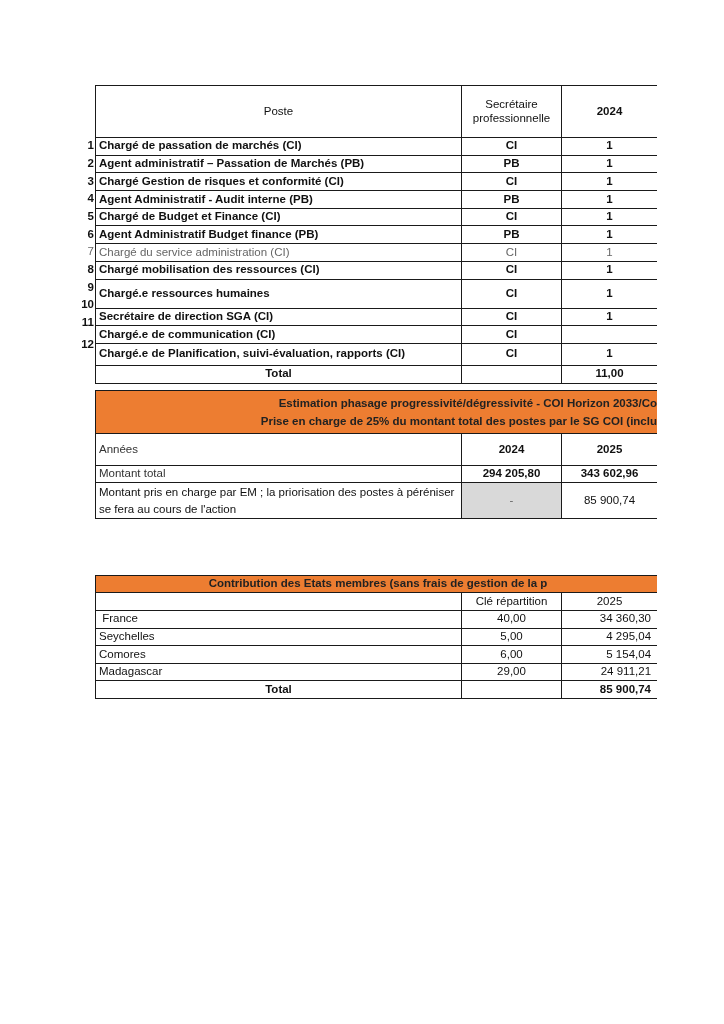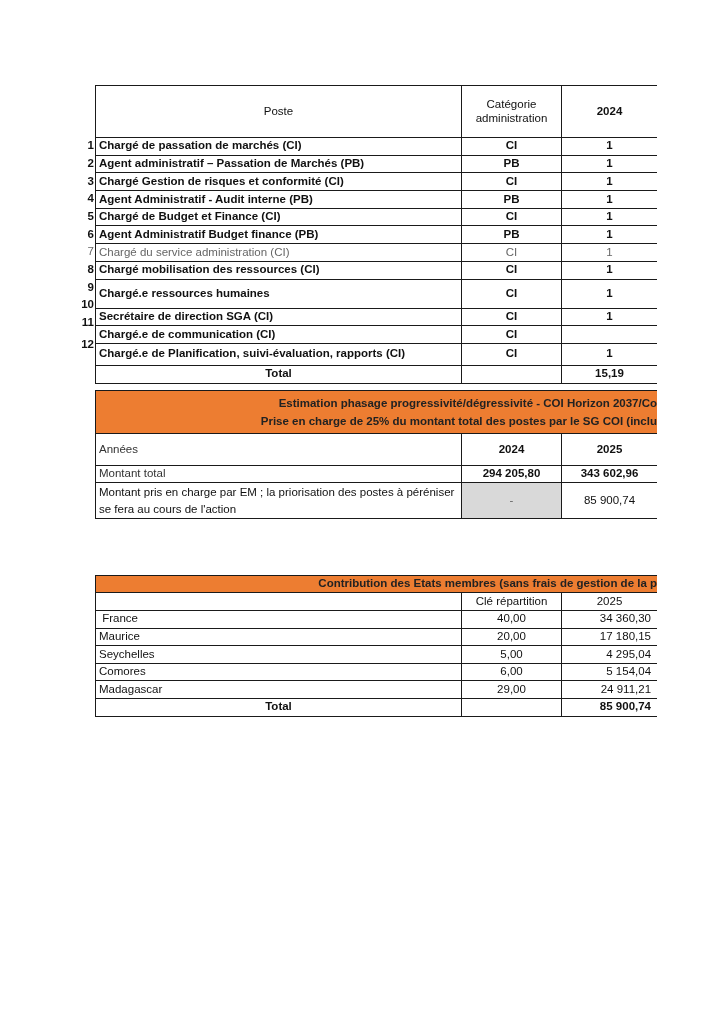--- a/index.html
+++ b/index.html
@@ -39,21 +39,21 @@
 
   <table style="left:95px; top:85px; width:562px;">
     <colgroup>
         <col style="width:366px">
         <col style="width:100px">
         <col style="width:96px">
       </colgroup>
     <tbody>
         <tr style="height:52px;">
       <td class="c">Poste</td>
-      <td class="c wrap">Catégorie administration</td>
+      <td class="c wrap">Secrétaire professionnelle</td>
       <td class="c b">2024</td>
     </tr>
     <tr style="height:17.7px;">
       <td class="b">Chargé de passation de marchés (CI)</td>
       <td class="c b">CI</td>
       <td class="c b">1</td>
     </tr>
     <tr style="height:17.7px;">
       <td class="b">Agent administratif – Passation de Marchés (PB)</td>
       <td class="c b">PB</td>
@@ -105,36 +105,36 @@
       <td class="c b"></td>
     </tr>
     <tr style="height:22px;">
       <td class="b">Chargé.e de Planification, suivi-évaluation, rapports (CI)</td>
       <td class="c b">CI</td>
       <td class="c b">1</td>
     </tr>
     <tr style="height:17.7px;">
       <td class="c b">Total</td>
       <td></td>
-      <td class="c b">15,19</td>
+      <td class="c b">11,00</td>
     </tr>
   </tbody>
     </table>
 </div>
 
 <table style="left:95px; top:390px; width:562px;">
   <colgroup>
       <col style="width:366px">
       <col style="width:100px">
       <col style="width:96px">
     </colgroup>
   <tbody>
       <tr style="height:43px;">
     <td colspan="3" class="orange" style="text-align:right; padding-right:0; line-height:18px;">
-      <div>Estimation phasage progressivité/dégressivité - COI Horizon 2037/Co</div>
+      <div>Estimation phasage progressivité/dégressivité - COI Horizon 2033/Co</div>
       <div>Prise en charge de 25% du montant total des postes par le SG COI (inclu</div>
     </td>
   </tr>
   <tr style="height:32px;">
     <td style="color:#333;">Années</td>
     <td class="c b">2024</td>
     <td class="c b">2025</td>
   </tr>
   <tr style="height:17px;margin-top:37px;">
     <td style="color:#333;">Montant total</td>
@@ -150,36 +150,31 @@
   </table>
 
 <table style="left:95px; top:575px; width:562px;">
   <colgroup>
       <col style="width:366px">
       <col style="width:100px">
       <col style="width:96px">
     </colgroup>
   <tbody>
       <tr style="height:17px;">
-    <td colspan="3" class="orange" style="text-align:right; padding-right:0;margin-left:24px;">Contribution des Etats membres (sans frais de gestion de la p</td>
+    <td colspan="3" class="orange" style="text-align:center; padding-right:0;margin-left:24px;">Contribution des Etats membres (sans frais de gestion de la p</td>
   </tr>
   <tr style="height:18px;">
     <td></td>
     <td class="c">Clé répartition</td>
     <td class="c">2025</td>
   </tr>
   <tr style="height:17.6px;">
     <td style="white-space:pre;"> France</td>
     <td class="c">40,00</td>
     <td class="r">34 360,30</td>
-  </tr>
-  <tr style="height:17.6px;">
-    <td>Maurice</td>
-    <td class="c">20,00</td>
-    <td class="r">17 180,15</td>
   </tr>
   <tr style="height:17.6px;">
     <td>Seychelles</td>
     <td class="c">5,00</td>
     <td class="r">4 295,04</td>
   </tr>
   <tr style="height:17.6px;">
     <td>Comores</td>
     <td class="c">6,00</td>
     <td class="r">5 154,04</td>

